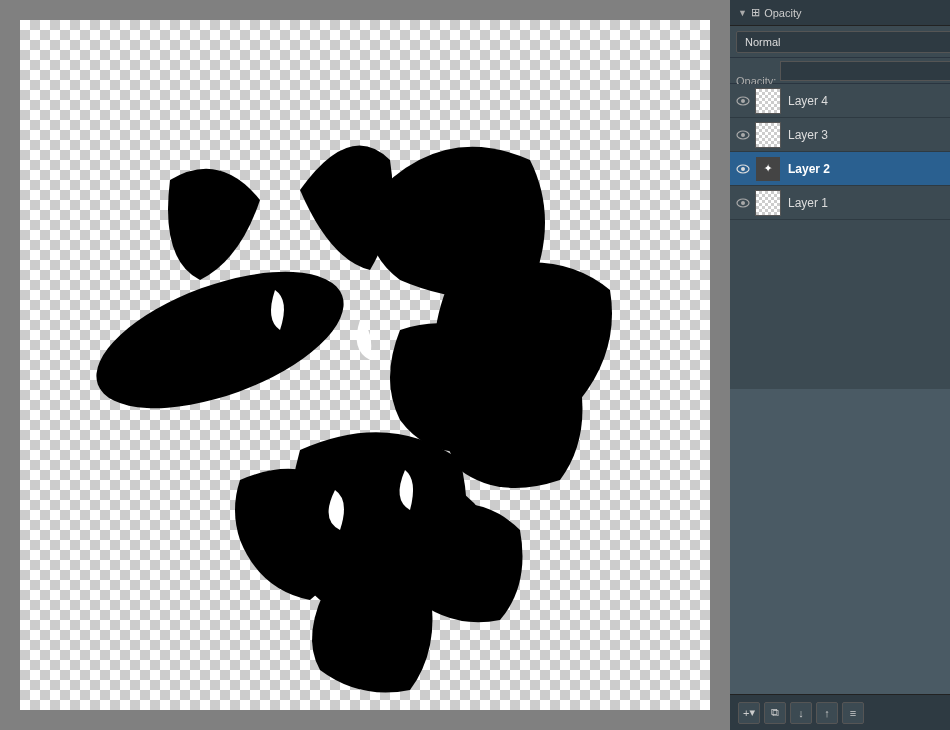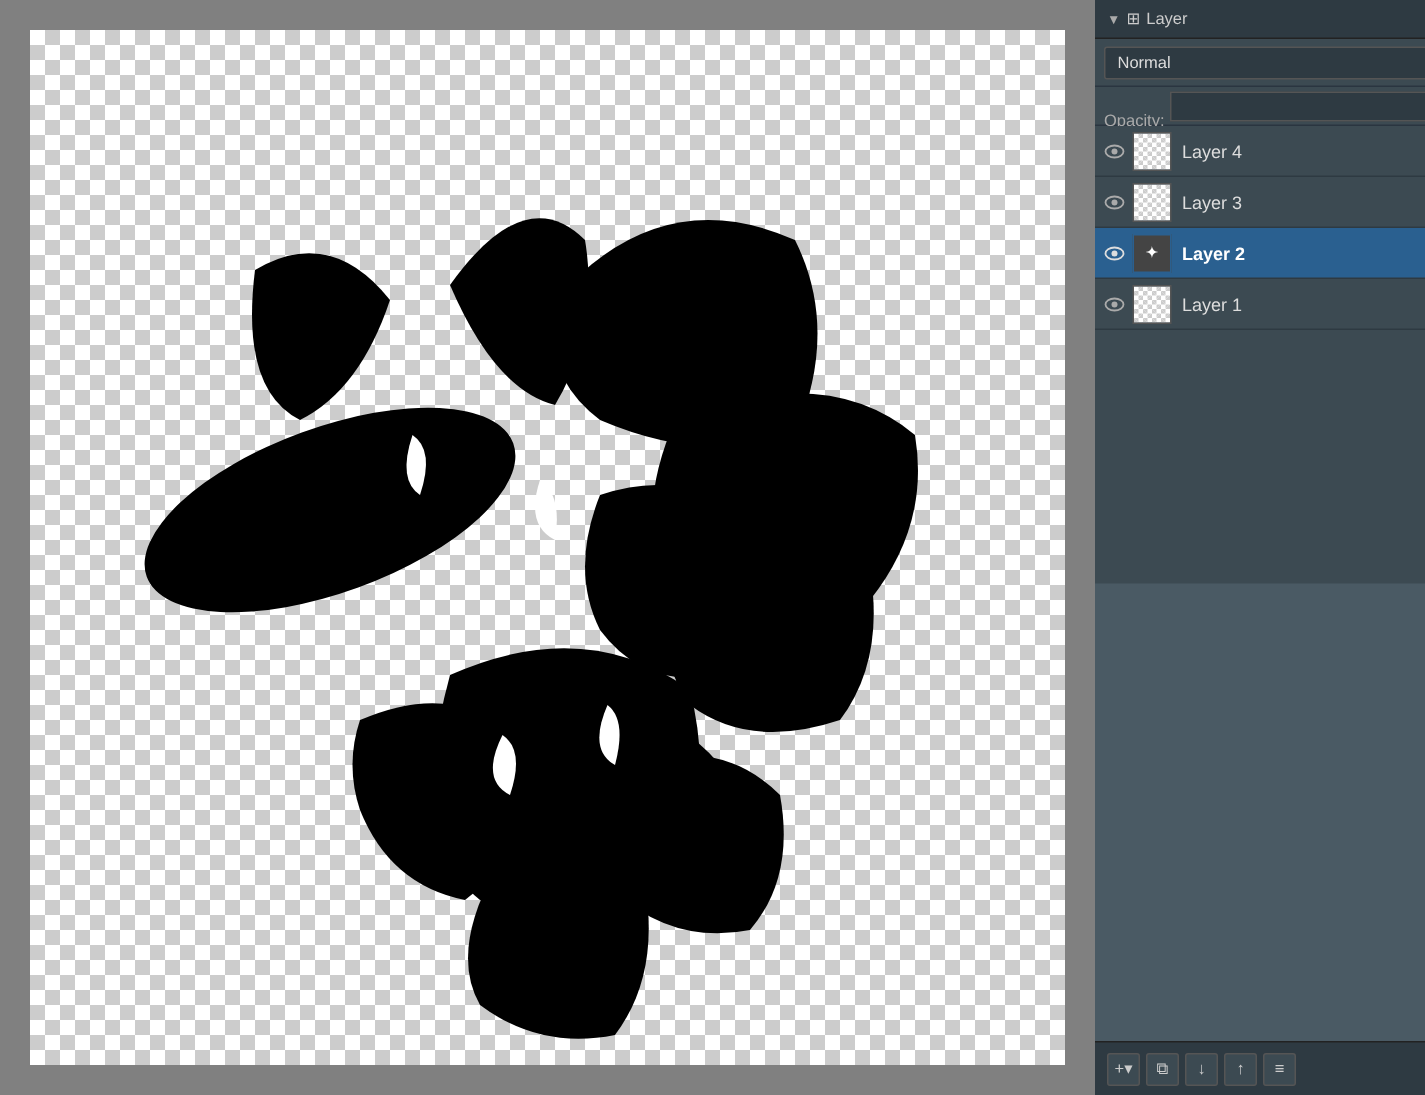--- a/index.html
+++ b/index.html
@@ -287,21 +287,21 @@
     </svg>
   </div>
 </div>
 
 <div class="layers-panel">
 
   <div class="panel-title-bar">
     <div class="panel-title-left">
       <span style="font-size:9px; color:#aaa;">▼</span>
       <span style="font-size:11px;">⊞</span>
-      <span>Layer</span>
+      <span>Opacity</span>
     </div>
 
   </div>
 
   <div class="blend-mode-bar">
     <select class="blend-mode-select">
       <option>Normal</option>
       <option>Multiply</option>
       <option>Screen</option>
       <option>Overlay</option>

